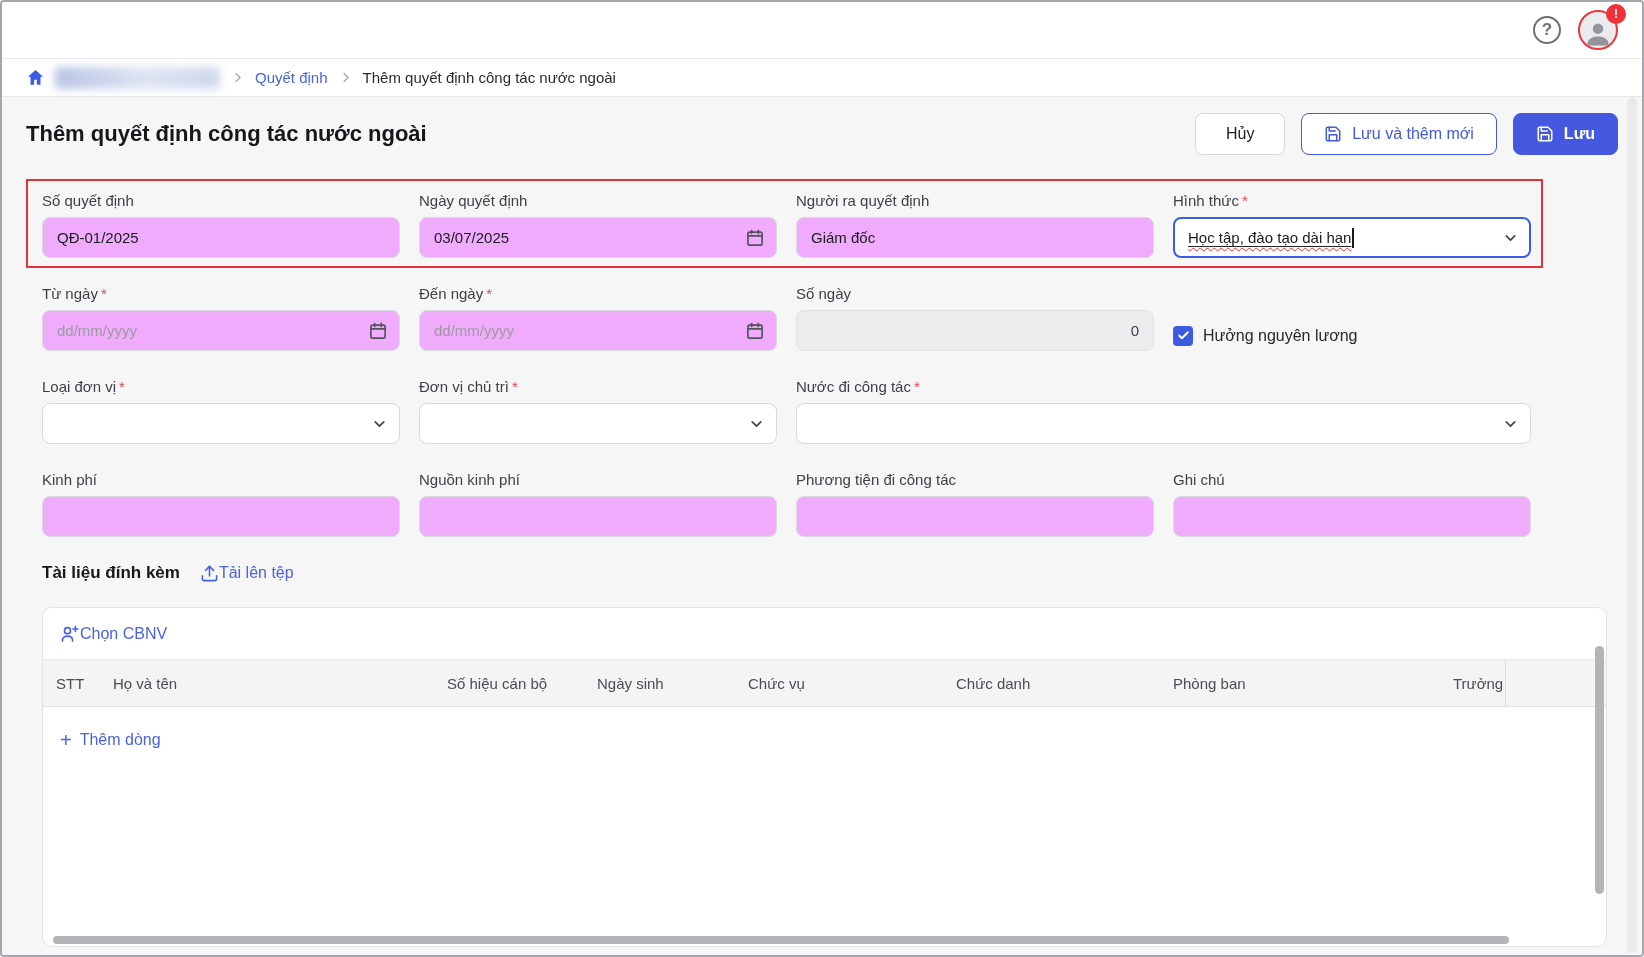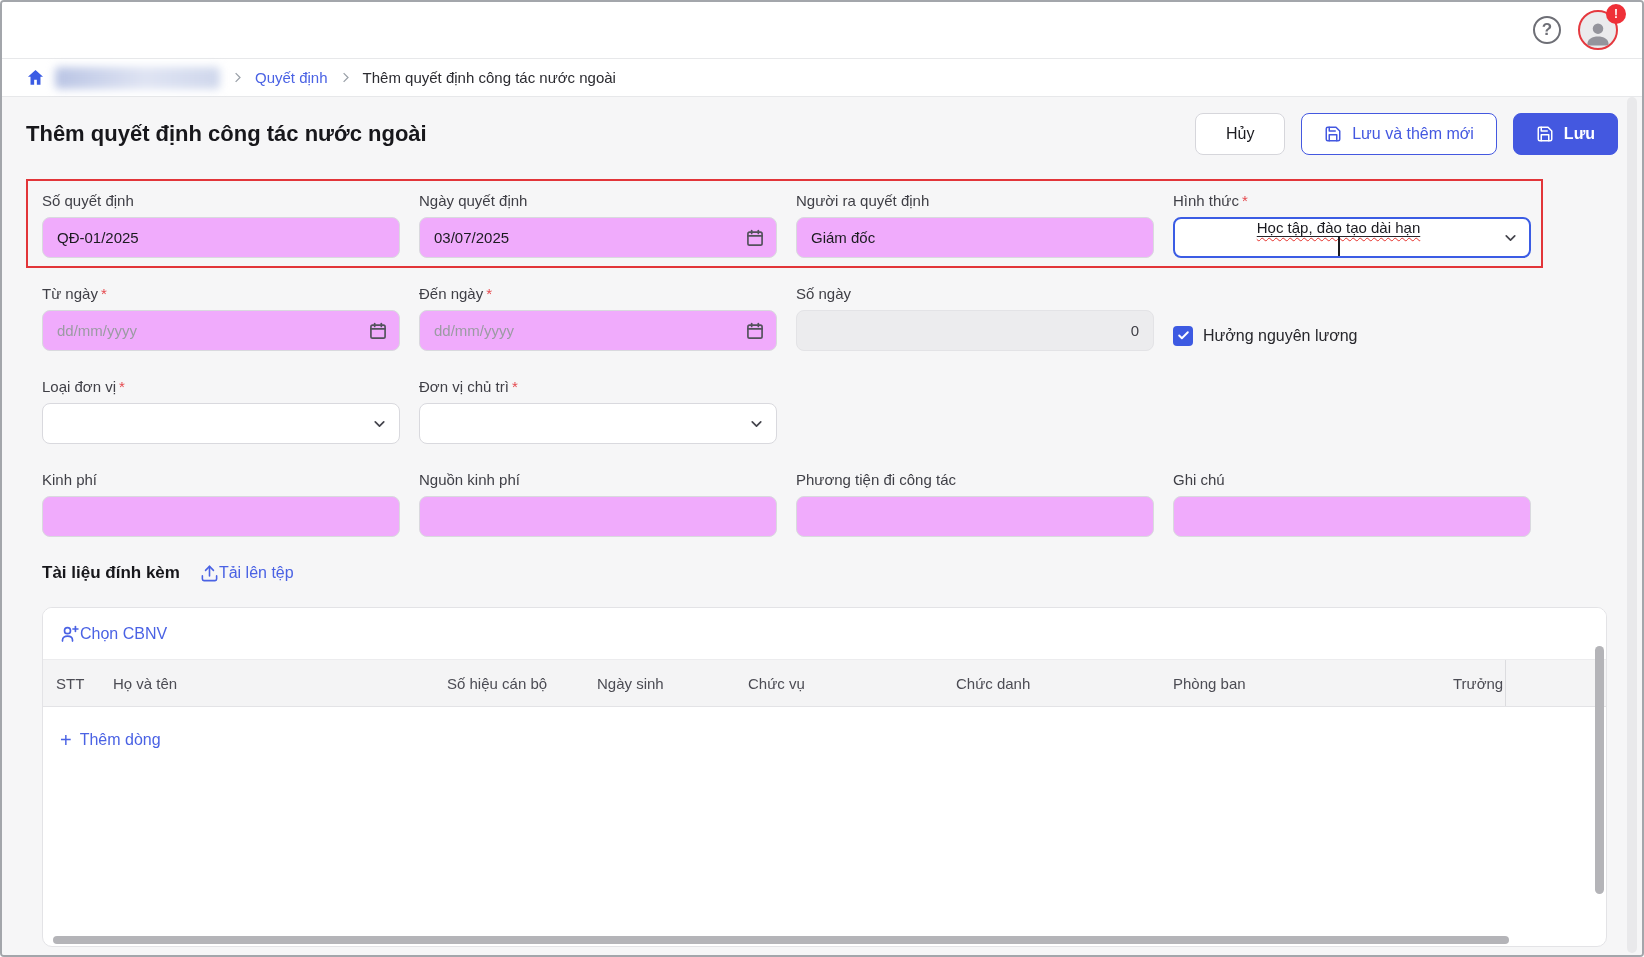--- a/index.html
+++ b/index.html
@@ -40,21 +40,21 @@
   .red-frame { position:absolute; left:-16px; right:-12px; top:-12px; bottom:-10px; border:2px solid #e23539; pointer-events:none; }
   .flabel { font-size:15px; line-height:20px; color:#3f3f46; margin-bottom:6px; }
   .req { color:#e5484d; margin-left:3px; }
   .control { position:relative; height:41px; }
   .txt { width:100%; height:41px; border:1px solid #d9d9de; border-radius:8px; background:#f0abfc; padding:0 14px; font-size:15px; color:#1b1b20; font-family:"Liberation Sans",sans-serif; outline:none; }
   .txt::placeholder { color:#9b9ba3; }
   .txt:disabled { background:#ececee; border-color:#e3e3e6; color:#3f3f46; text-align:right; }
   .with-icon .txt { padding-right:30px; }
   .ctrl-icon { position:absolute; right:12px; top:50%; transform:translateY(-50%); color:#52525b; display:flex; pointer-events:none; }
   .select { width:100%; height:41px; border:1px solid #d9d9de; border-radius:8px; background:#fff; display:flex; align-items:center; padding:0 40px 0 14px; font-size:15px; color:#1b1b20; cursor:pointer; }
-  .select.focused { border:2px solid #3b5ce4; padding-left:13px;flex-direction:column; }
+  .select.focused { border:2px solid #3b5ce4; padding-left:13px; }
   .ime-text { text-decoration:underline wavy #e5312b 1px; text-underline-offset:4px; white-space:nowrap; }
   .ime-text .solid { text-decoration:underline solid #24242a; text-underline-offset:3px; }
   .caret { display:inline-block; width:1.5px; height:20px; background:#1b1b20; margin-left:1px; vertical-align:middle; }
   .span2 { grid-column:3 / 5; }
   .checkbox-field { padding-top:36px; display:flex; align-items:center; gap:10px; }
   .checkbox { width:20px; height:20px; border-radius:4px; background:#3d5ae2; display:flex; align-items:center; justify-content:center; cursor:pointer; flex:none; }
   .cb-label { font-size:16px; color:#27272c; }
 
   
   .attach-row { margin:26px 0 0 40px; display:flex; align-items:center; gap:20px; }
@@ -264,20 +264,35 @@
             <div class="select">
                 <span></span>
               </div>
             <span class="ctrl-icon">
               <svg width="17" height="17" viewBox="0 0 24 24" fill="none" stroke="#45454d" stroke-width="2.4" stroke-linecap="round" stroke-linejoin="round">
                   <polyline points="6 9 12 15 18 9"></polyline>
                 </svg>
             </span>
           </div>
         </div>
+        <div class="field span2">
+          <div class="flabel">
+            <span>Nước đi công tác</span><span class="req">*</span>
+          </div>
+          <div class="control">
+            <div class="select">
+                <span></span>
+              </div>
+            <span class="ctrl-icon">
+              <svg width="17" height="17" viewBox="0 0 24 24" fill="none" stroke="#45454d" stroke-width="2.4" stroke-linecap="round" stroke-linejoin="round">
+                  <polyline points="6 9 12 15 18 9"></polyline>
+                </svg>
+            </span>
+          </div>
+        </div>
       </div>
 
       <div class="frow">
         <div class="field">
           <div class="flabel">Kinh phí</div>
           <div class="control"><input class="txt" type="text" value="" style=""></div>
         </div>
         <div class="field">
           <div class="flabel">Nguồn kinh phí</div>
           <div class="control"><input class="txt" type="text" value="" style=""></div>

